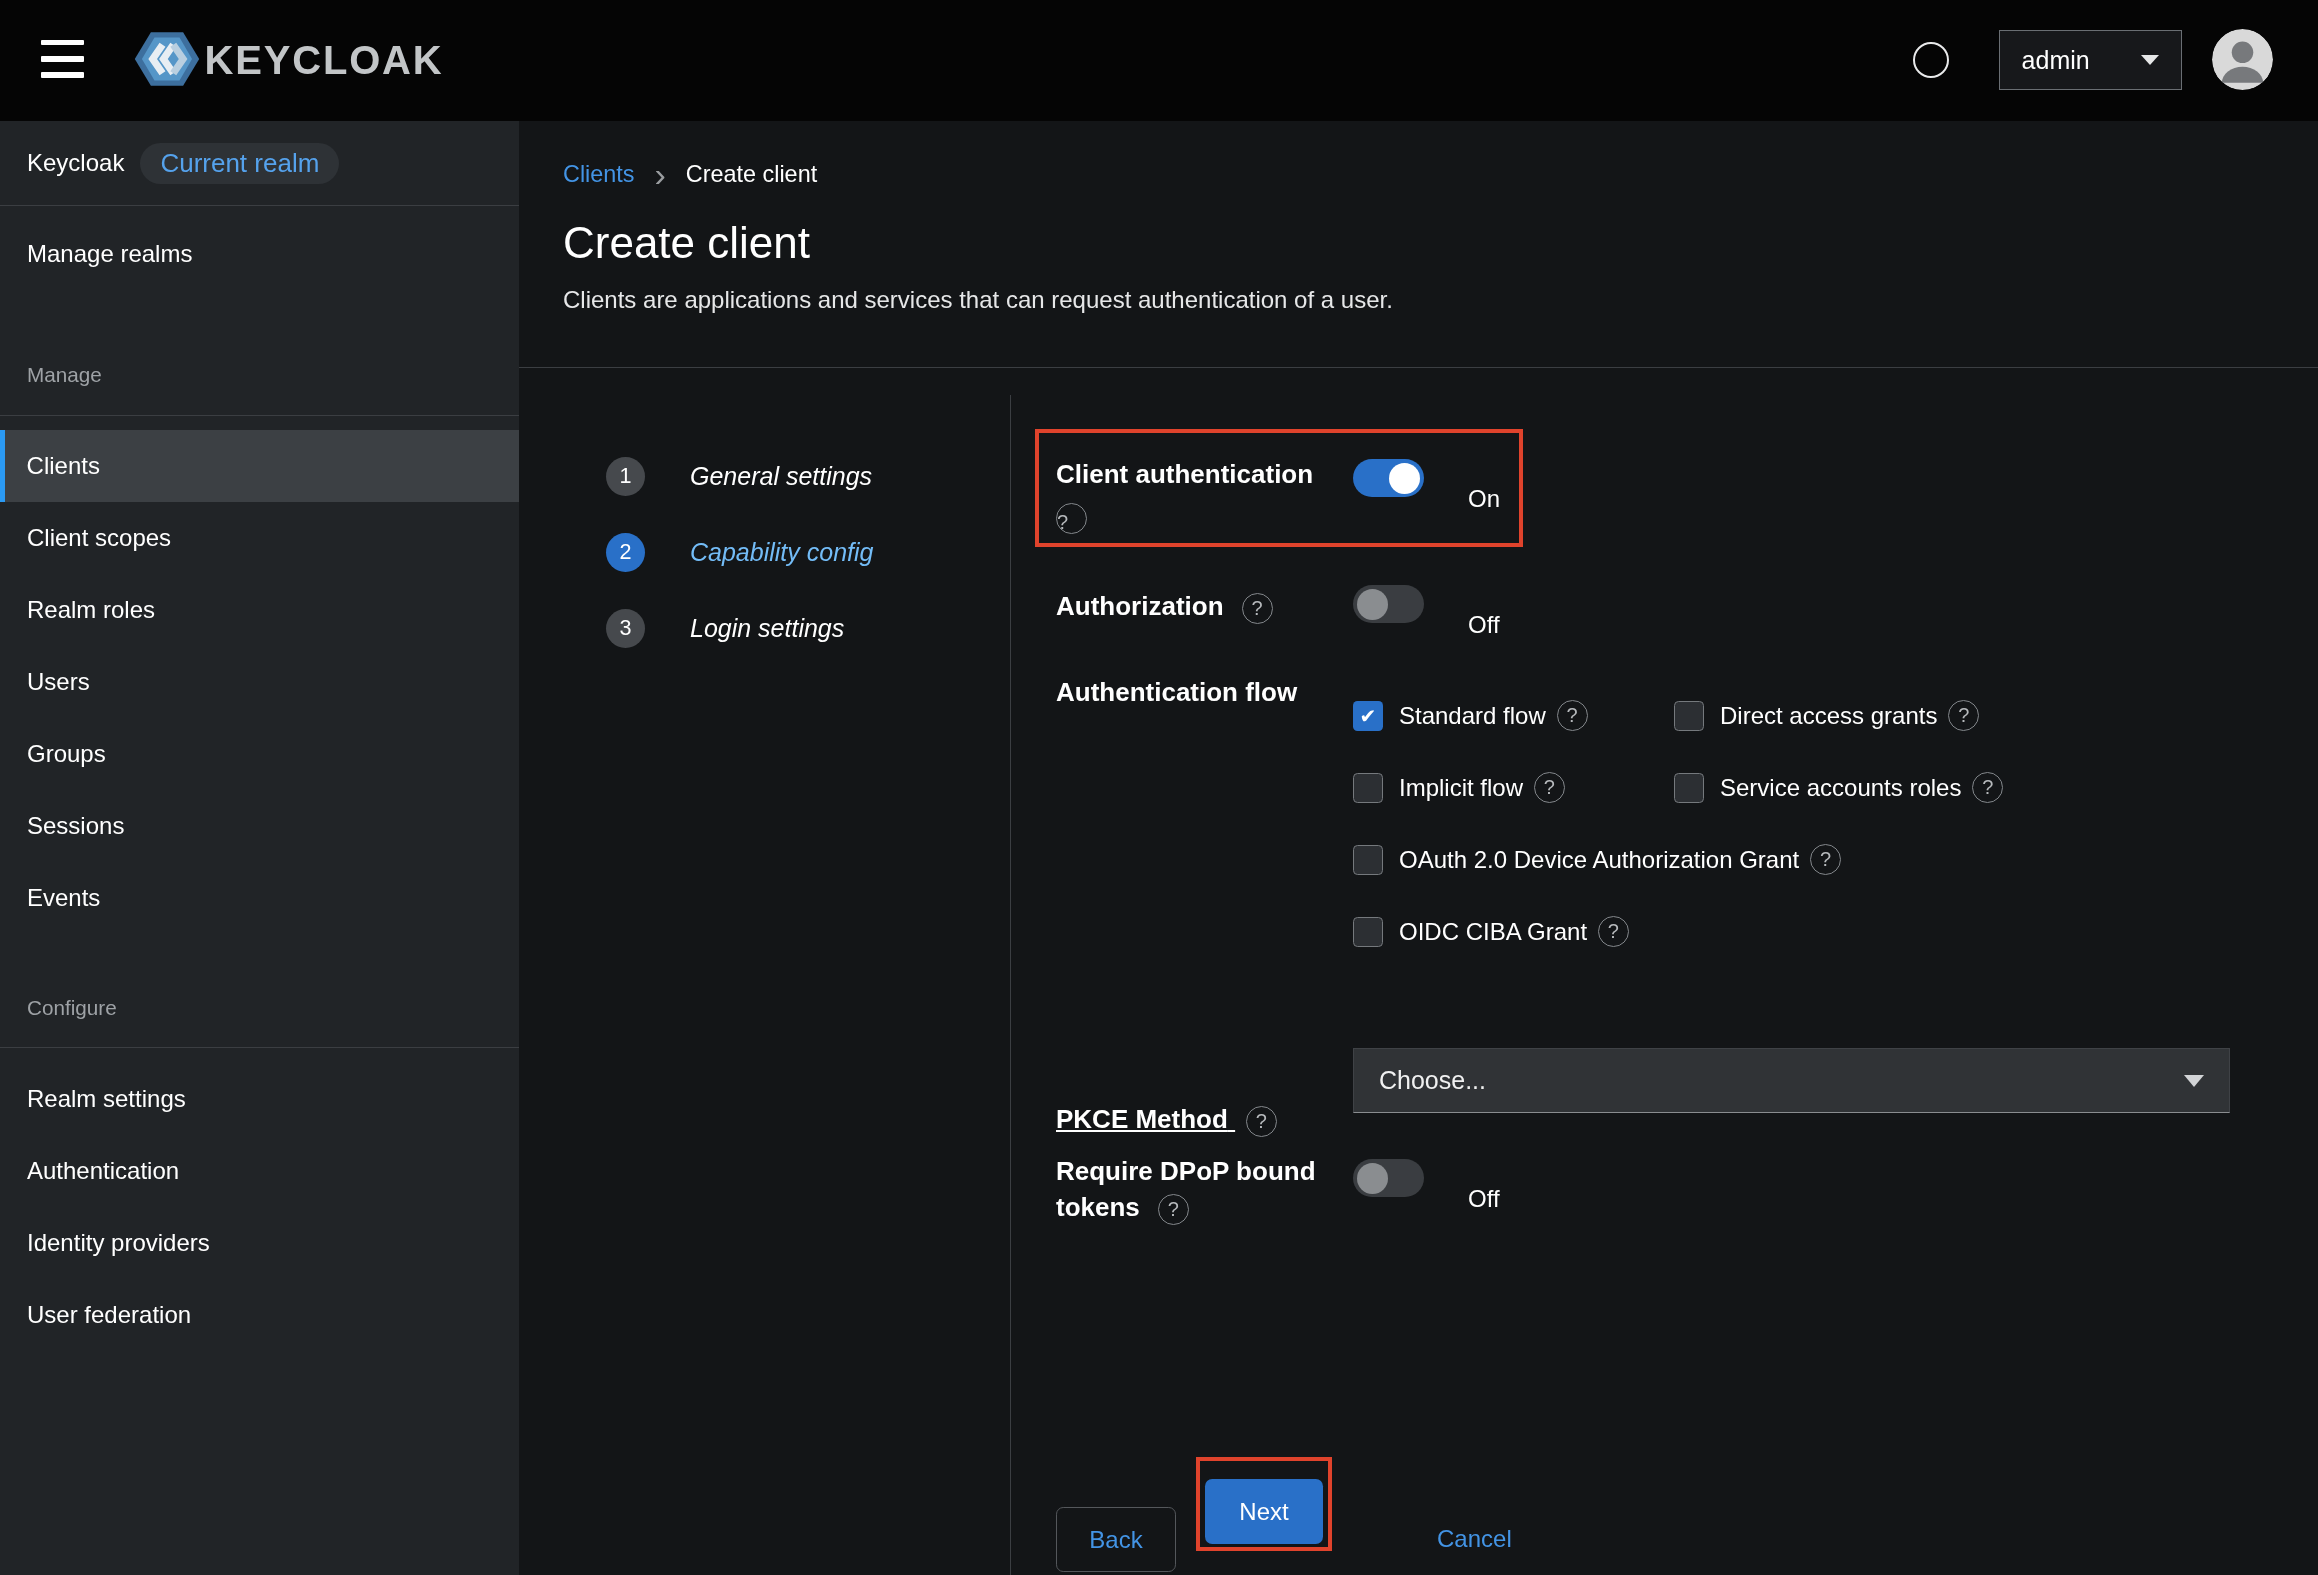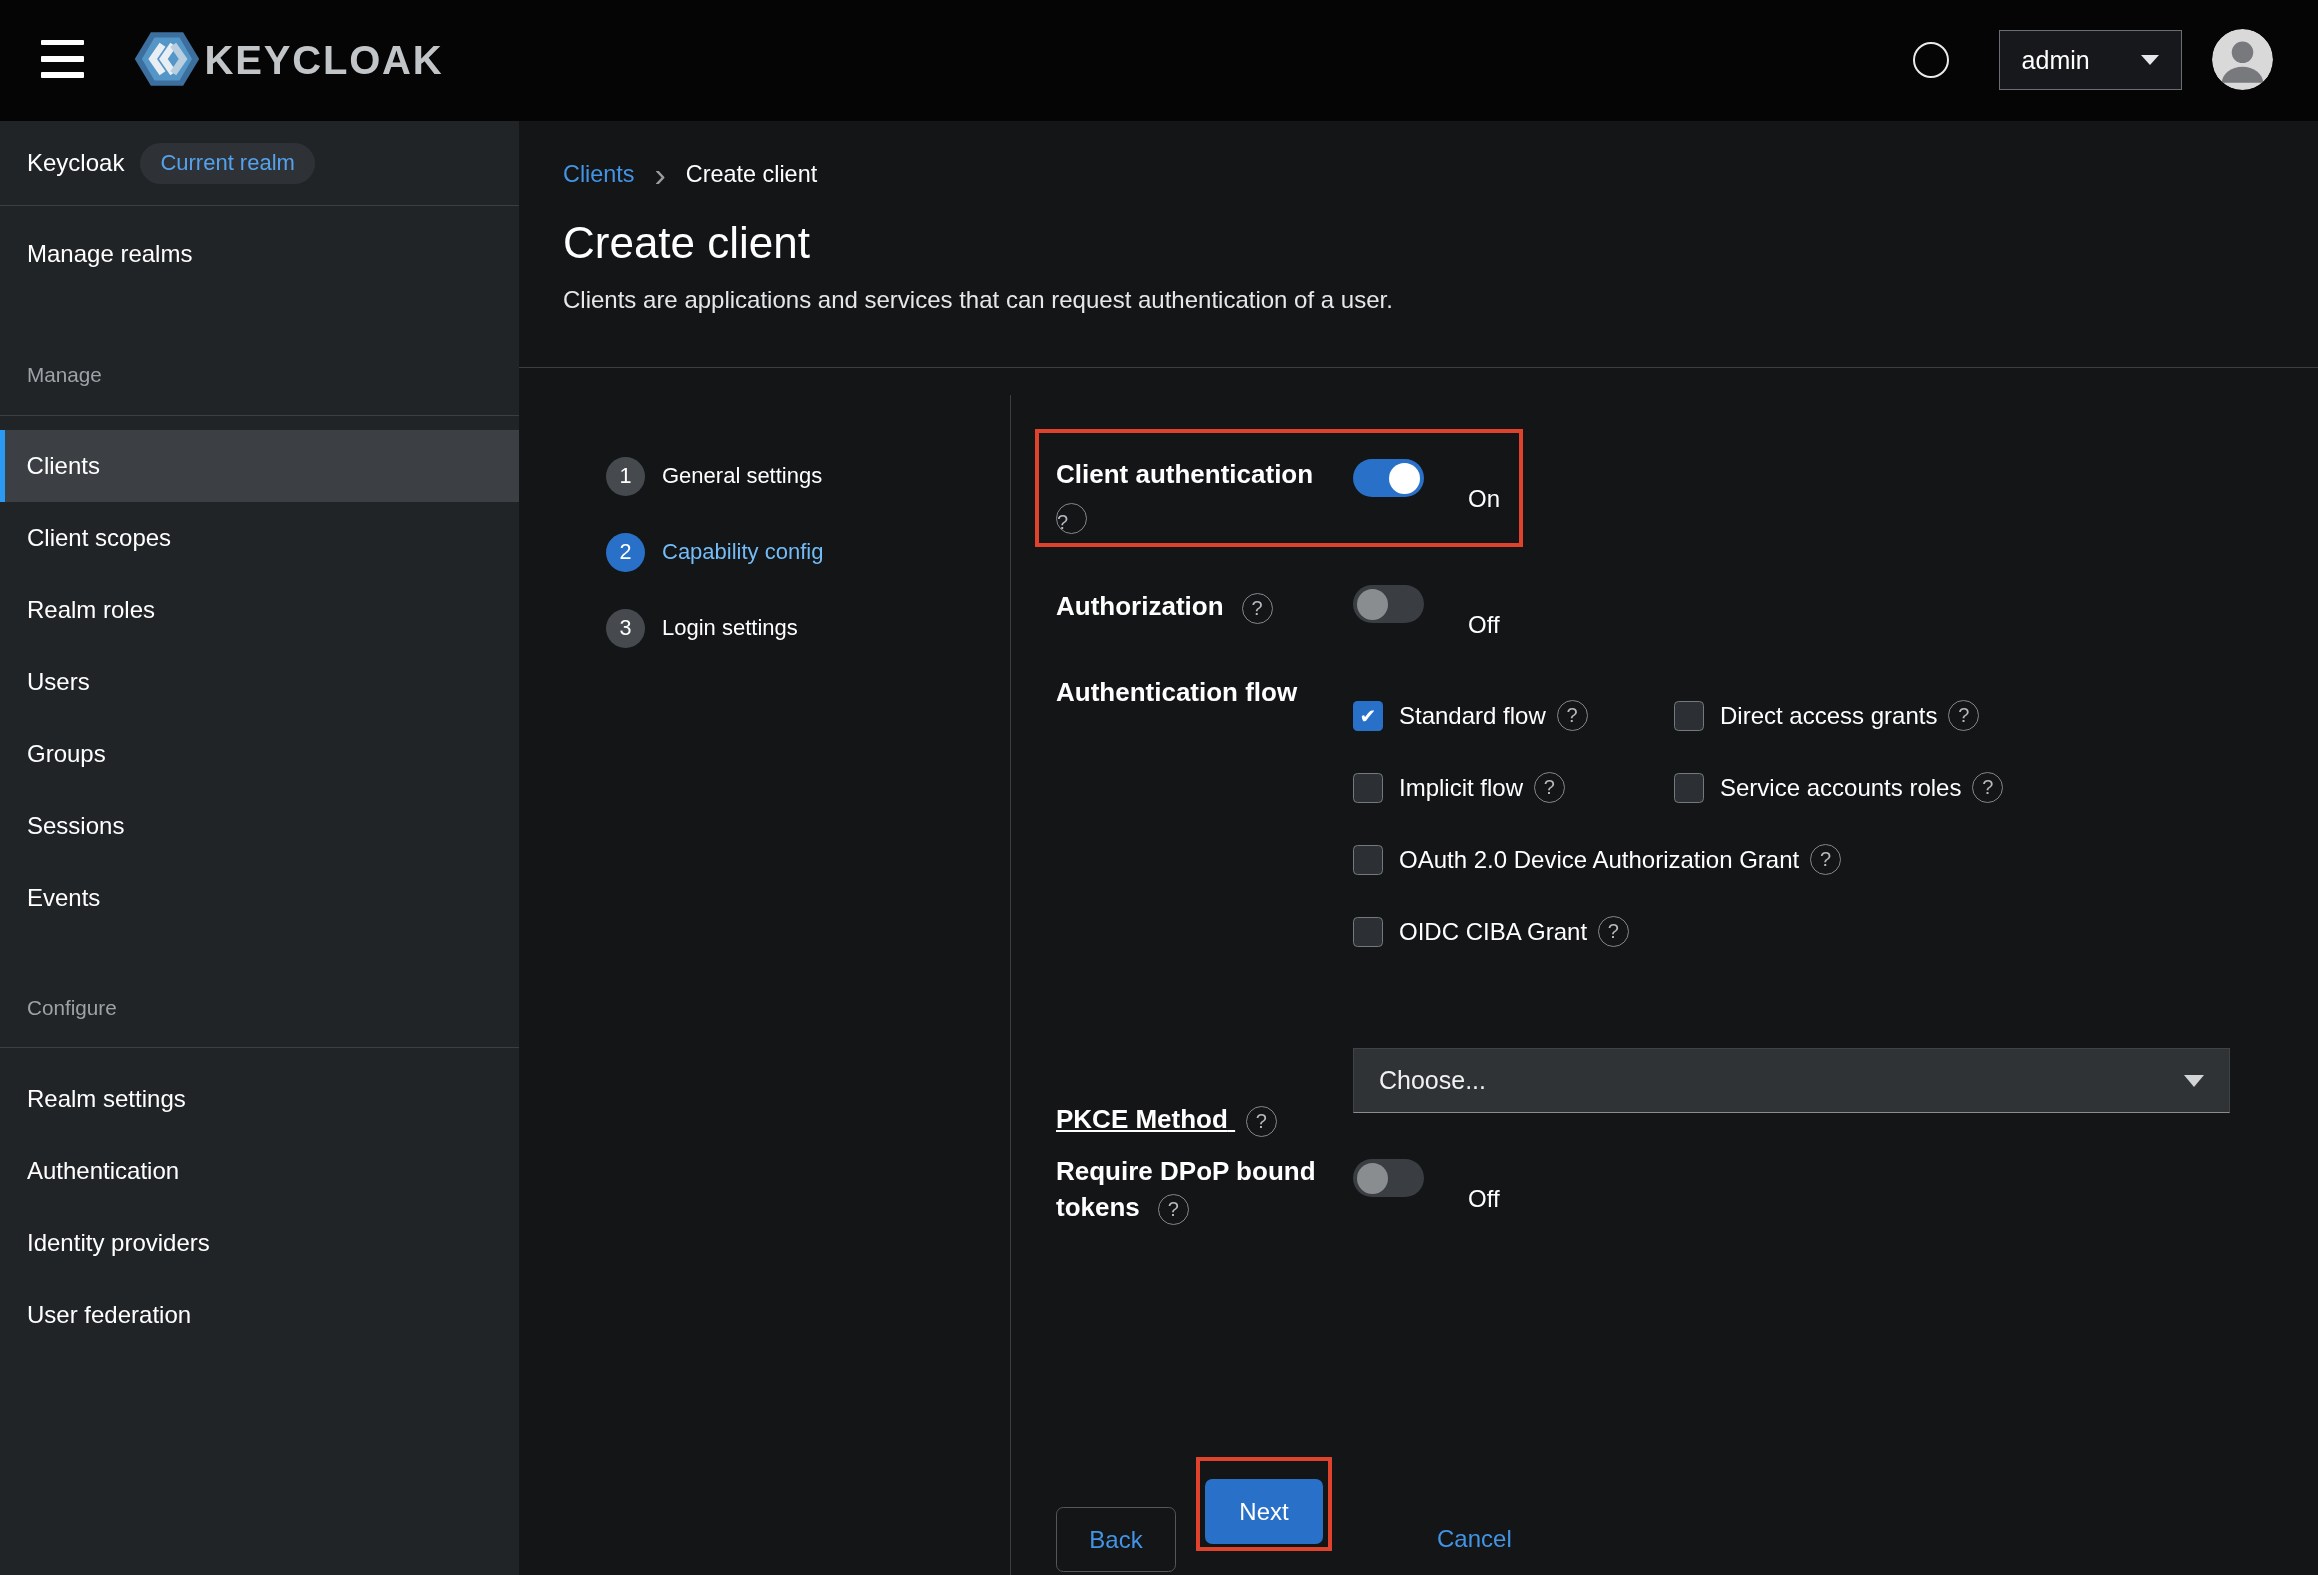--- a/index.html
+++ b/index.html
@@ -19,21 +19,21 @@
                display:flex; align-items:center; padding:0 21.6px; cursor:pointer; }
   .user-menu .um-label { color:#ffffff; font-size:25px; }
   .caret-down { width:0; height:0; border-left:9px solid transparent; border-right:9px solid transparent; border-top:10.8px solid #e6e7e8; margin-left:auto; }
   .avatar { position:absolute; left:2212px; top:29px; width:61px; height:61px; border-radius:50%; overflow:hidden; cursor:pointer; }
 
   
   .sidebar { position:absolute; left:0; top:121px; width:519px; height:1454px; background:#212427; z-index:20; }
   .side-realm { height:85px; display:flex; align-items:center; padding:0 27px; border-bottom:0.9px solid #3b3e42; }
   .realm-name { color:#ffffff; font-size:24px; }
   .realm-badge { margin-left:16px; height:41px; display:flex; align-items:center; padding:0 20px;
-                 background:#2e3236; border-radius:20.7px; color:#55a2ec; font-size:22px; }
+                 background:#2e3236; border-radius:20.7px; color:#55a2ec; font-size:26px; }
   .side-link-row { height:95px; display:flex; align-items:center; padding:0 27px; color:#ffffff; font-size:24px; cursor:pointer; }
   .nav-heading { margin-top:56px; height:36px; line-height:36px; padding:0 27px; color:#9ea2a6; font-size:20.7px; }
   .nav-divider { margin-top:21.6px; margin-bottom:14.4px; height:0.9px; background:#3b3e42; }
   .nav-item { height:72px; display:flex; align-items:center; padding:0 27px; color:#ffffff; font-size:24px; cursor:pointer; }
   .nav-item.selected { background:#3c4044; border-left:5.4px solid #2b9af3; padding-left:21.6px; }
 
   
   .main { position:absolute; left:519px; top:121px; width:1800px; height:1454px; background:#131517; }
   .breadcrumb { position:absolute; left:44px; top:40px; display:flex; align-items:center; font-size:23.4px; }
   .bc-link { color:#4394e5; cursor:pointer; }
@@ -43,21 +43,21 @@
   .page-subtitle { position:absolute; left:44px; top:165px; color:#e6e7e8; font-size:24px; }
   .header-divider { position:absolute; left:0; top:246px; width:1800px; height:0.9px; background:#3b3e42; }
   .v-divider { position:absolute; left:491px; top:274px; width:0.9px; height:1180px; background:#3b3e42; }
 
   
   #wizard-steps { position:absolute; left:87px; top:317px; }
   .wstep { height:76px; display:flex; align-items:center; cursor:pointer; }
   .wnum { width:39px; height:39px; border-radius:50%; background:#46494d; color:#ffffff; font-size:21.6px;
           display:flex; align-items:center; justify-content:center; flex:0 0 39px; }
   .wstep.active .wnum { background:#2970c8; }
-  .wlabel { margin-left:17px; color:#ffffff; font-size:22px; }
+  .wlabel { margin-left:45px; color:#ffffff; font-size:25px;font-style:italic; }
   .wstep.active .wlabel { color:#73bcf7; }
 
   
   .field-label { position:absolute; font-size:26px; font-weight:700; color:#ffffff; line-height:36px; white-space:nowrap; }
   .qicon { display:inline-flex; width:31px; height:31px; border:1.8px solid #83878b; border-radius:50%;
            color:#b6b9bc; font-size:20px; font-weight:400; align-items:center; justify-content:center;
            vertical-align:middle; margin-left:10.8px; cursor:pointer; flex:0 0 31px; }
   .qicon::before { content:"?"; }
   .icon-below { display:block; margin-left:0; margin-top:10.8px; }
 

